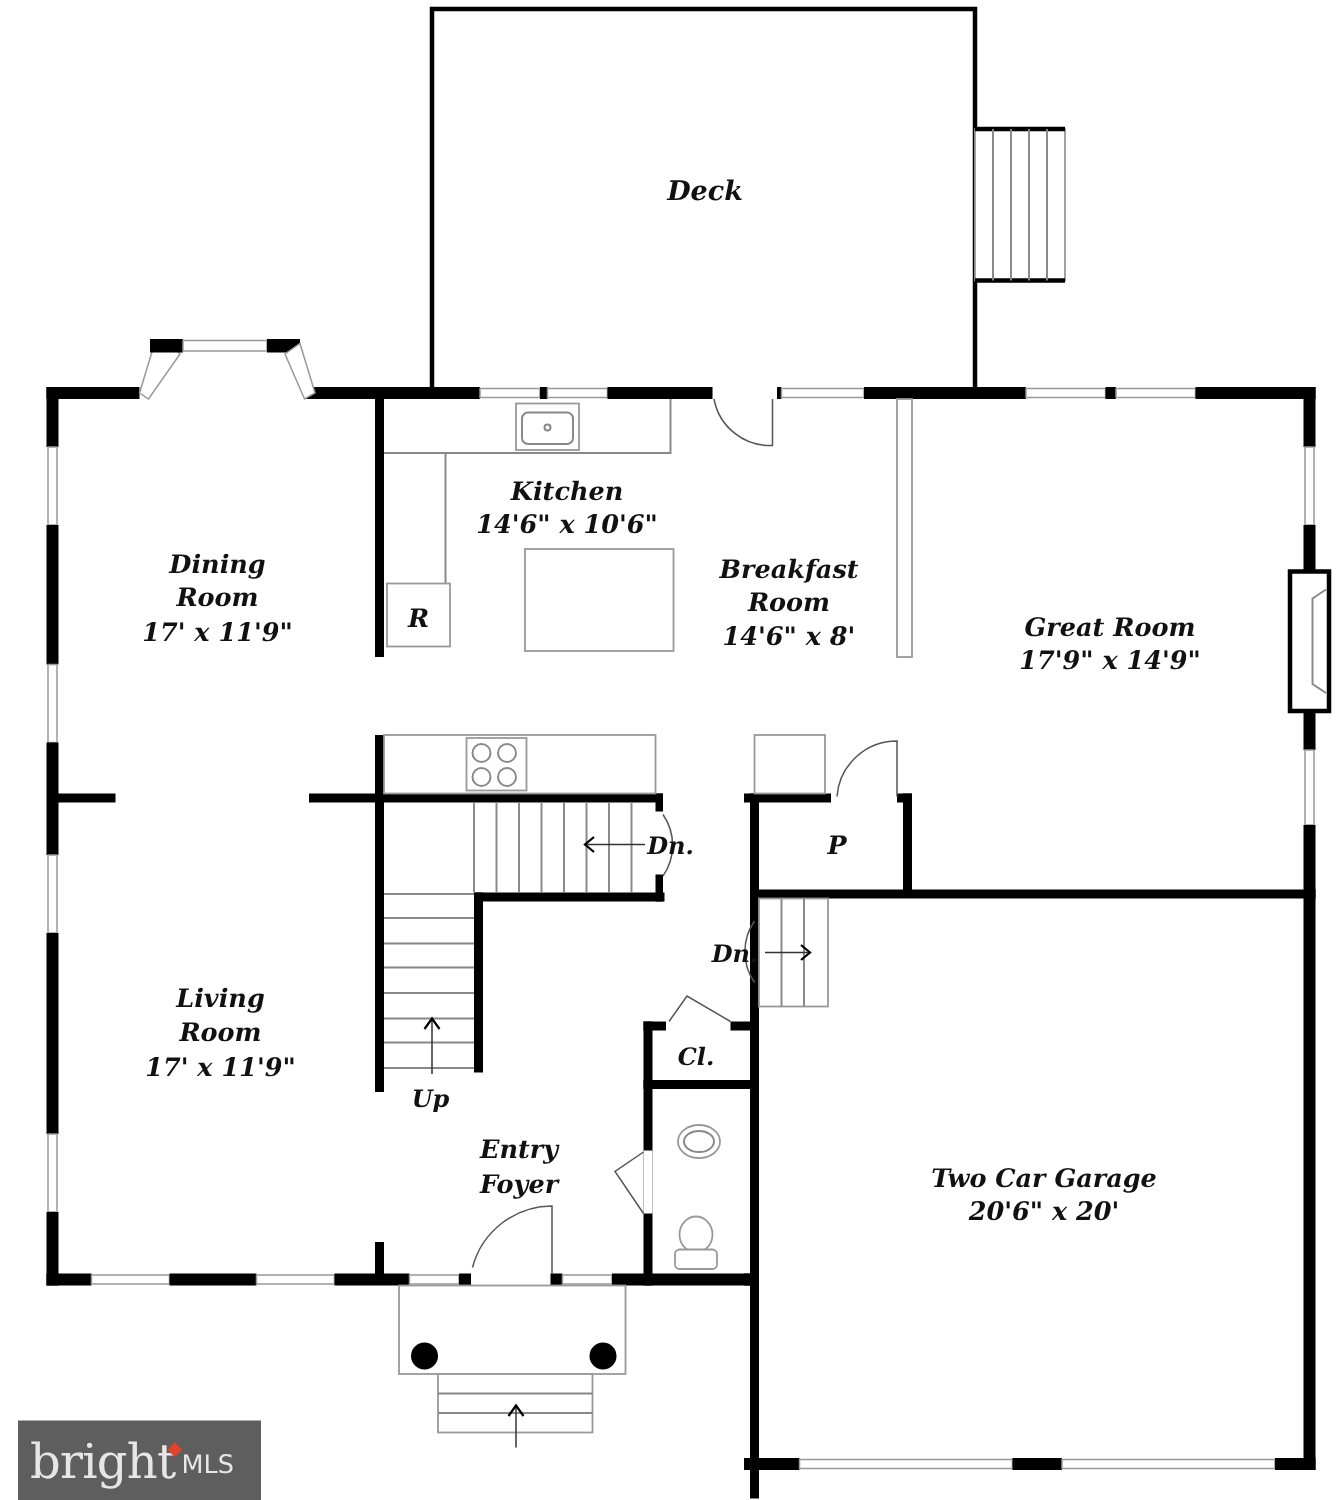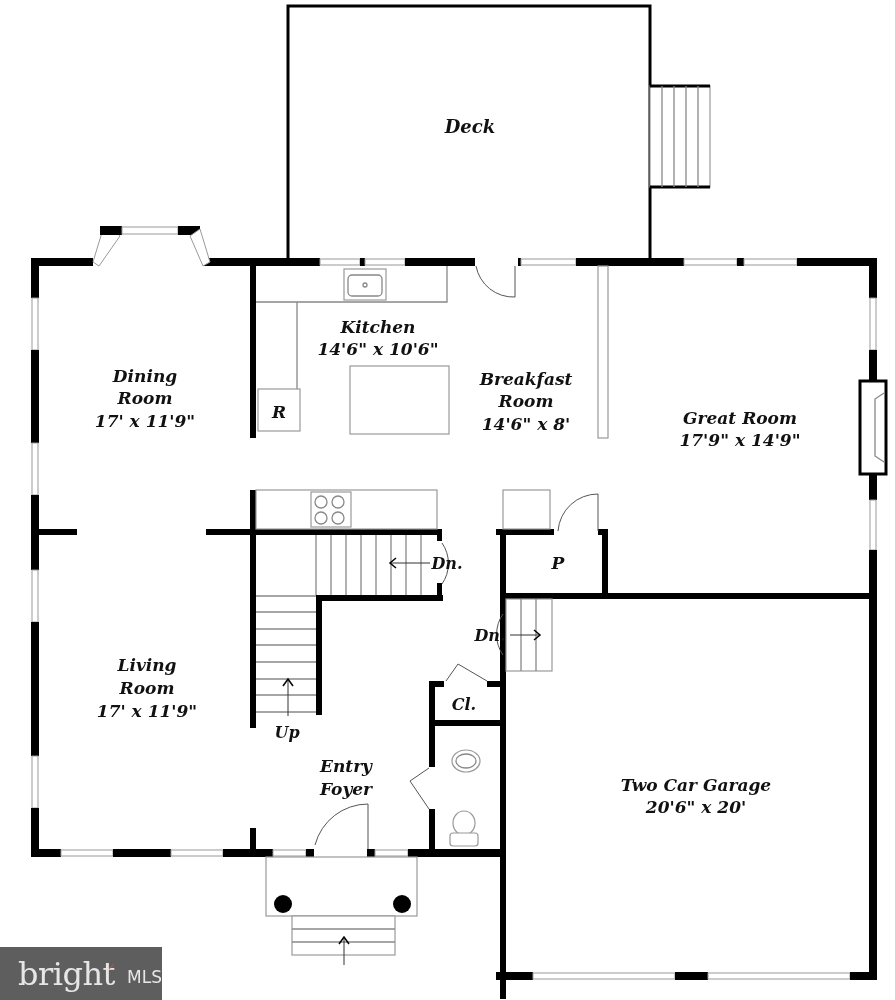--- a/index.html
+++ b/index.html
@@ -4,24 +4,24 @@
 <style>
   html, body { margin:0; padding:0; background:#ffffff; }
   body { width:895px; height:1000px; position:relative; overflow:hidden; }
   #plan { position:absolute; left:0; top:0; width:895px; height:1000px; }
   .lbl { font-family:"DejaVu Serif", serif; font-style:italic; font-weight:bold; fill:#111; text-anchor:middle; }
   .wall { fill:#000; }
   .thin { stroke:#888; stroke-width:1.3; fill:none; }
   .thinw { stroke:#999; stroke-width:1.2; fill:#fff; }
   .win { fill:#fff; stroke:#999; stroke-width:1; }
   .door { stroke:#555; stroke-width:1; fill:none; }
-  #logo { position:absolute; left:0; top:947px; width:162px; height:53px; background:#5e5e5e; display:flex; align-items:center; padding-left:18px; box-sizing:border-box; }
+  #logo { position:absolute; left:12px; top:947px; width:162px; height:53px; background:#5e5e5e; display:flex; align-items:center; padding-left:8px; box-sizing:border-box; }
   #logo .bright { font-family:"DejaVu Serif", serif; font-size:32px; color:#e6e6e6; letter-spacing:-0.5px; }
   #logo .dot { display:inline-block; width:7px; height:7px; background:#e0442e; transform:rotate(45deg); margin:0 1px 14px -4px; }
-  #logo .mls { font-family:"DejaVu Sans", sans-serif; font-size:17px; color:#e6e6e6; margin-left:14px; margin-top:6px; }
+  #logo .mls { font-family:"DejaVu Sans", sans-serif; font-size:17px; color:#e6e6e6; margin-left:0; margin-top:6px; }
 </style>
 </head>
 <body>
 
 <svg id="plan" viewBox="0 0 895 1000" xmlns="http://www.w3.org/2000/svg">
 
   <g>
     <polyline points="288,262 288,6 650,6 650,262" fill="none" stroke="#000" stroke-width="3"></polyline>
 
     <rect x="650" y="86" width="60" height="101" class="thinw"></rect>

